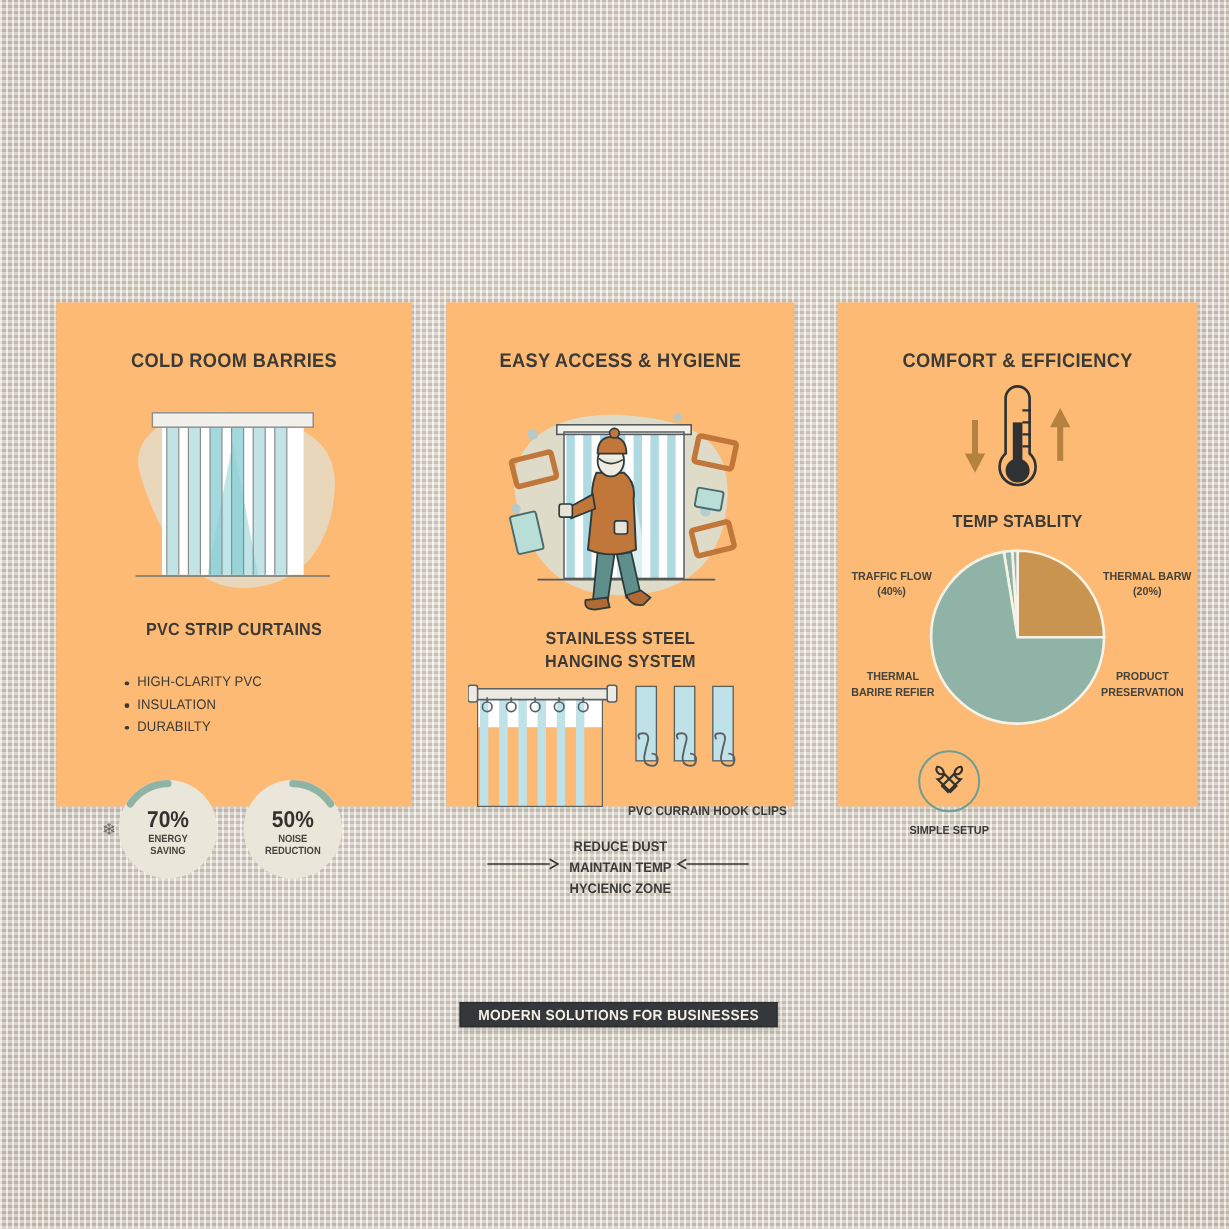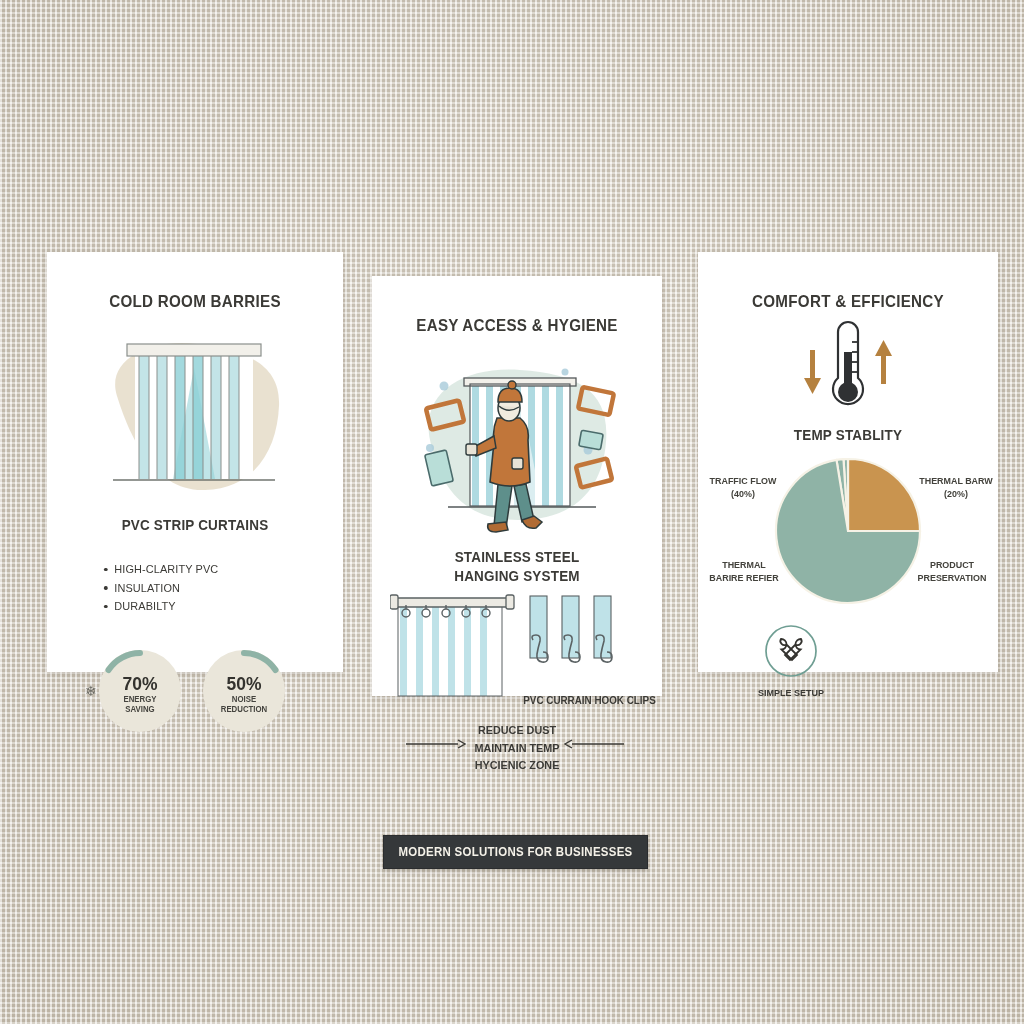--- a/index.html
+++ b/index.html
@@ -29,25 +29,25 @@
         rgba(255,255,255,0.45) 0px, rgba(255,255,255,0.45) 2px,
         rgba(150,140,125,0.20) 2px, rgba(150,140,125,0.20) 5px),
       radial-gradient(ellipse at 50% 45%, #e6e0d4 0%, #d6cfc2 70%, #cdc5b6 100%);
   }
 
   
   .panel {
     position: absolute;
     top: 252px;
     height: 420px;
-    background: #ffffff;
+    background: #fdba74;
     box-shadow: 0 2px 7px rgba(90,80,65,0.17);
   }
   #panel-1 { left: 47px;  width: 296px; }
-  #panel-2 { left: 372px; width: 290px; margin-top: 24px; }
+  #panel-2 { left: 372px; width: 290px; }
   #panel-3 { left: 698px; width: 300px; }
 
   .panel-title {
     position: absolute;
     left: 0; right: 0;
     top: 40px;
     text-align: center;
     font-size: 16.5px;
     font-weight: bold;
     letter-spacing: 0.3px;
@@ -179,21 +179,21 @@
     line-height: 12px;
     transform: scaleX(0.92);
   }
 
   
   #banner {
     position: absolute;
     left: 383px;
     top: 835px;
     width: 265px;
-    height: 34px;
+    height: 21px;
     background: #35383a;
     border: 1.5px solid #2a2c2e;
     display: flex;
     align-items: center;
     justify-content: center;
     box-shadow: 0 2px 5px rgba(70,62,50,0.25);
   }
   #banner-text {
     color: #f4f1e8;
     font-size: 12.2px;

